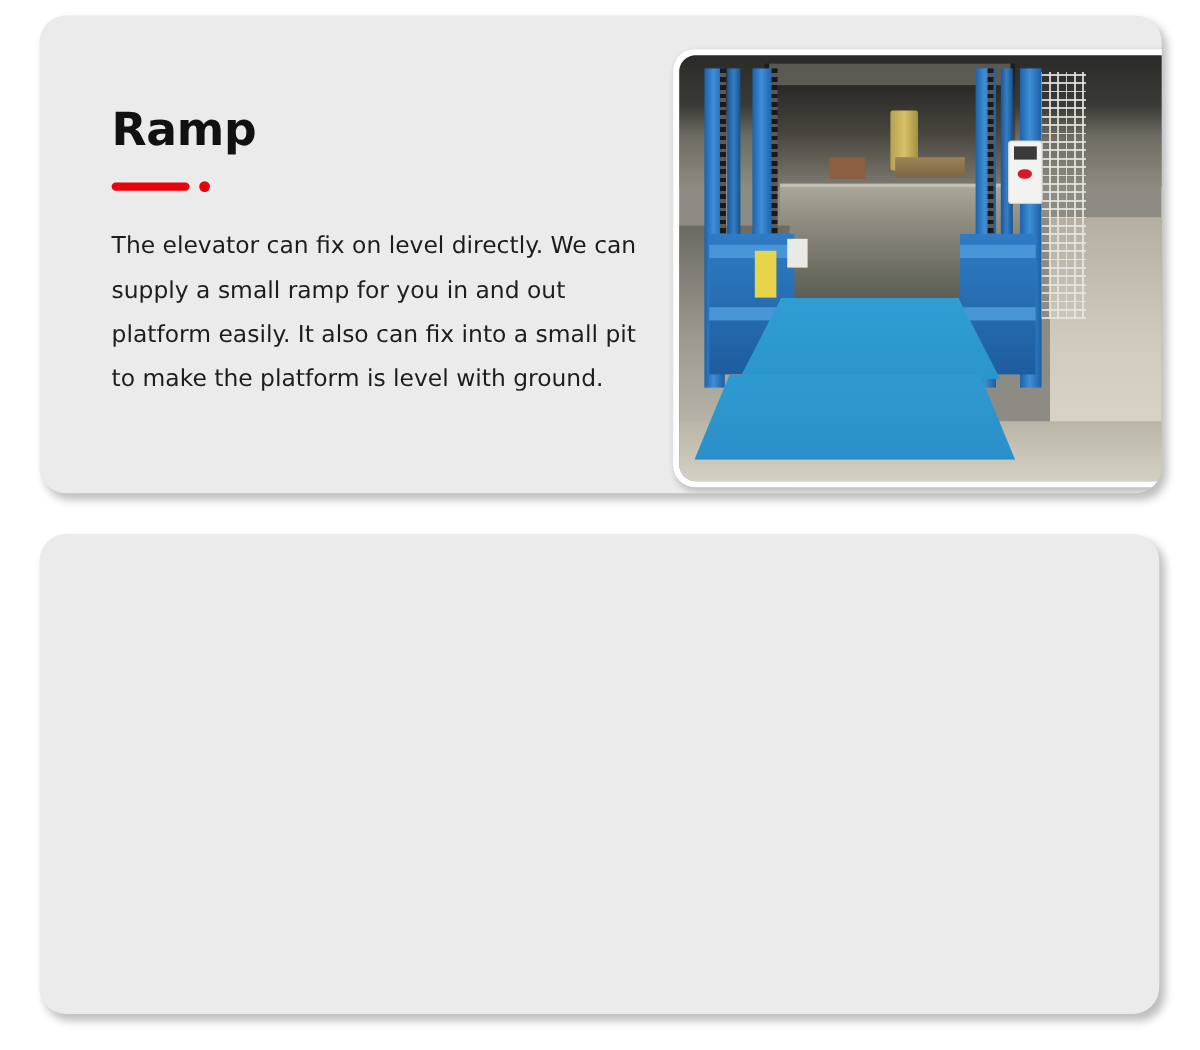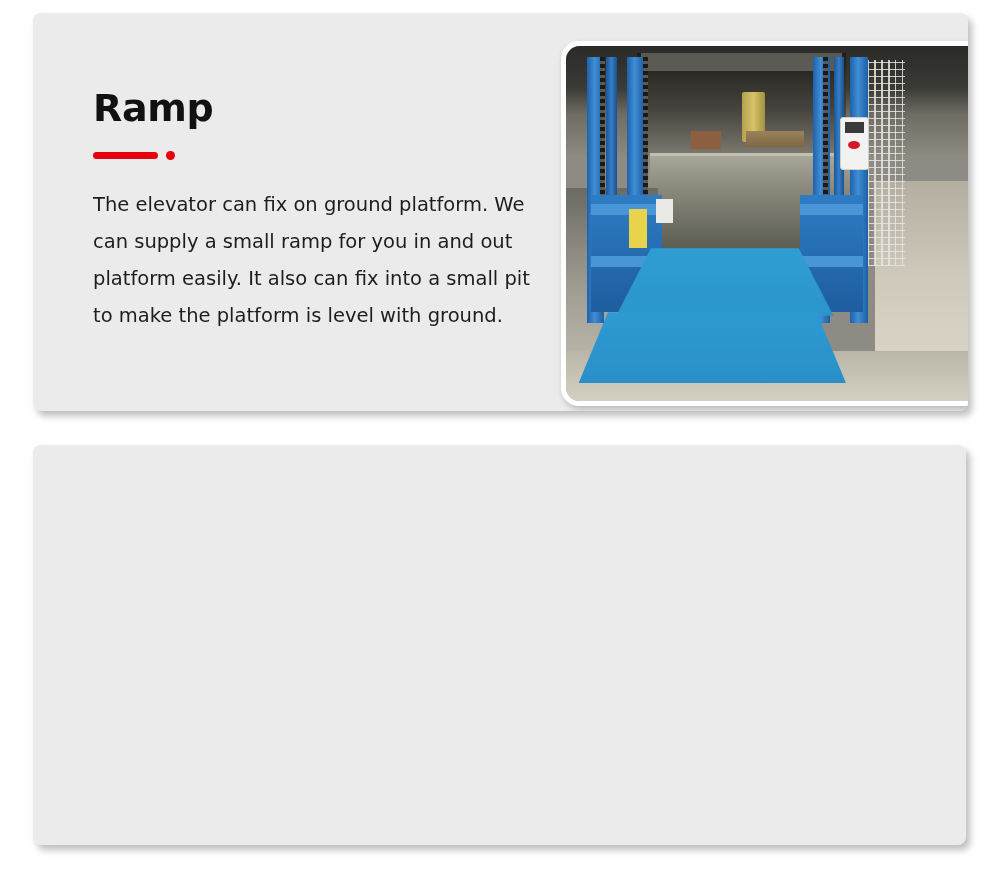--- a/index.html
+++ b/index.html
@@ -16,21 +16,21 @@
     position: relative;
     width: 1000px;
     height: 875px;
     background: #ffffff;
   }
 
   
   .card {
     position: absolute;
     background: #ebebeb;
-    border-radius: 8px;
+    border-radius: 22px;
     box-shadow: 4px 5px 7px rgba(0,0,0,0.26);
     overflow: hidden;
   }
   .card--ramp {
     left: 33px;
     top: 13px;
     width: 935px;
     height: 398px;
   }
   .card--chain {
@@ -239,21 +239,21 @@
 
     <div class="text-block text-block--ramp">
       <div class="heading">Ramp</div>
 
       <div class="accent">
         <span class="accent__bar"></span>
         <span class="accent__dot"></span>
       </div>
 
       <div class="body-text">
-        <p>The elevator can fix on ground platform. We can supply a small ramp for you in and out platform easily. It also can fix into a small pit to make the platform is level with ground.</p>
+        <p>The elevator can fix on level directly. We can supply a small ramp for you in and out platform easily. It also can fix into a small pit to make the platform is level with ground.</p>
       </div>
     </div>
 
     <div class="photo-frame photo-frame--ramp">
       <div class="photo ph-lift">
         <div class="bg-wall"></div>
         <div class="bg-interior"></div>
         <div class="ceiling"></div>
         <div class="drum"></div>
         <div class="crate"></div>

